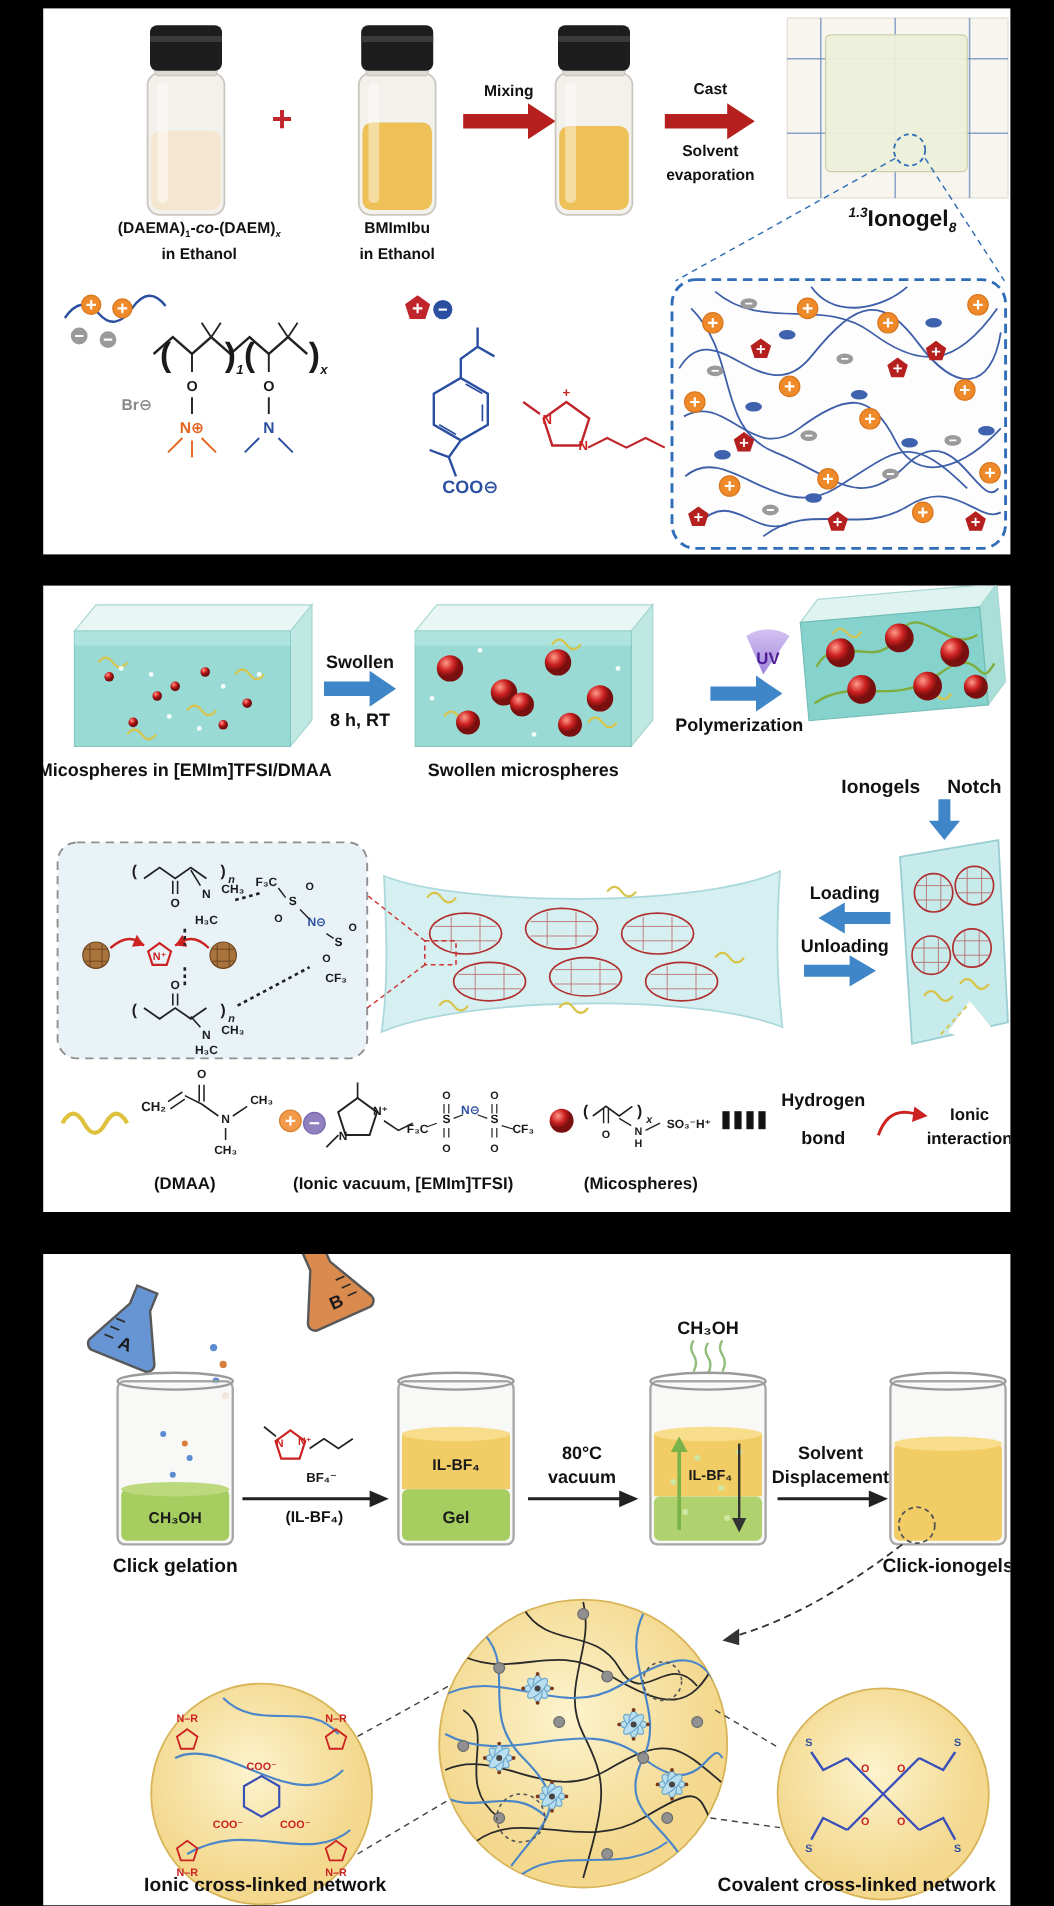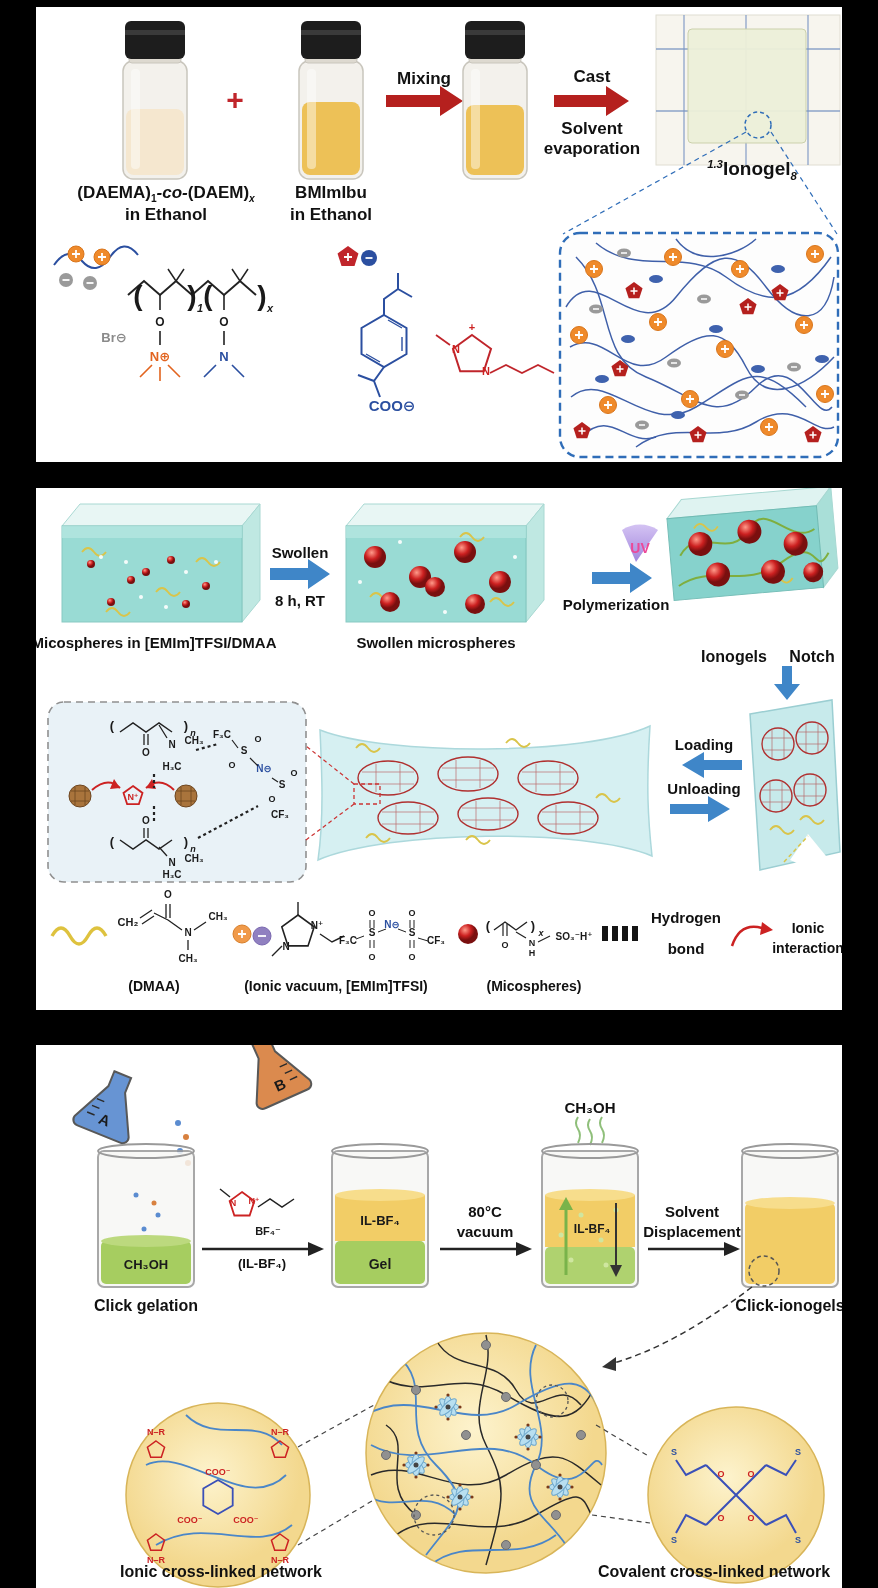--- a/index.html
+++ b/index.html
@@ -5,21 +5,21 @@
   *{margin:0;padding:0;box-sizing:border-box}
   html,body{background:#000}
   body{width:878px;height:1588px;position:relative;font-family:"Liberation Sans","DejaVu Sans",sans-serif}
   .figure{position:absolute;inset:0;background:#000}
   .panel{position:absolute;left:36px;width:806px;background:#fff;overflow:hidden}
   #p1{top:7px;height:455px}
   #p2{top:488px;height:522px}
   #p3{top:1045px;height:543px}
   .panel svg{position:absolute;left:0;top:0}
   .lbl{position:absolute;transform:translateX(-50%);font-weight:bold;color:#111;white-space:nowrap;text-align:center;line-height:1.15}
-  .s13{font-size:13px}.s14{font-size:14px}.s15{font-size:15px}.s16{font-size:16px}.s17{font-size:17px}.s19{font-size:19px}
+  .s13{font-size:13px}.s14{font-size:14px}.s15{font-size:15px}.s16{font-size:16px}.s17{font-size:13px}.s19{font-size:19px}
   .redtxt{color:#c0252b}
   sub,sup{font-size:.6em}
   text{font-family:"Liberation Sans","DejaVu Sans",sans-serif;font-weight:bold;text-anchor:middle}
   .a9{font-size:9px}.a10{font-size:10px}.a11{font-size:11px}.a12{font-size:12px}.a13{font-size:13px}.a14{font-size:14px}.a15{font-size:15px}
   .blk{fill:#1a1a1a}.blue{fill:#2b4fa0}.red{fill:#cc2222}.orange{fill:#e2641f}.gray{fill:#8a8a8a}
 </style>
 </head>
 <body>
 
 <div class="figure">
@@ -260,21 +260,21 @@
 
     <div class="lbl s17" style="left:388px;top:62px">Mixing</div>
     <div class="lbl s17" style="left:556px;top:60px">Cast</div>
     <div class="lbl s17" style="left:556px;top:112px">Solvent</div>
     <div class="lbl s17" style="left:556px;top:132px">evaporation</div>
     <div class="lbl redtxt" style="left:199px;top:76px;font-size:30px">+</div>
     <div class="lbl s17" style="left:130px;top:176px"><span>(DAEMA)</span><sub>1</sub><i>-co-</i><span>(DAEM)</span><sub><i>x</i></sub></div>
     <div class="lbl s17" style="left:130px;top:198px">in Ethanol</div>
     <div class="lbl s17" style="left:295px;top:176px">BMImIbu</div>
     <div class="lbl s17" style="left:295px;top:198px">in Ethanol</div>
-    <div class="lbl s19" style="left:716px;top:151px"><sup><i>1.3</i></sup><span>Ionogel</span><sub><i>8</i></sub></div>
+    <div class="lbl s19" style="left:716px;top:165px"><sup><i>1.3</i></sup><span>Ionogel</span><sub><i>8</i></sub></div>
   </section>
 
   <section class="panel" id="p2">
     <svg width="806" height="522" viewBox="0 0 806 522">
       <defs>
         <radialGradient id="rg2" cx="35%" cy="30%">
             <stop offset="0%" stop-color="#ff9a8a"></stop>
             <stop offset="60%" stop-color="#cc2020"></stop>
             <stop offset="100%" stop-color="#7a0f0f"></stop>
           </radialGradient>
@@ -539,21 +539,21 @@
         </g>
         <g>
           <path d="M696,458 Q704,434 726,440" stroke="#cc2222" stroke-width="2.5" fill="none"></path>
           <polygon points="726,434 737,442 724,447" fill="#cc2222"></polygon>
         </g>
       </g>
     </svg>
 
     <div class="lbl s15" style="left:264px;top:56px">Swollen</div>
     <div class="lbl s15" style="left:264px;top:104px">8 h, RT</div>
-    <div class="lbl s14" style="left:604px;top:52px;color:#ec4899">UV</div>
+    <div class="lbl s14" style="left:604px;top:52px;color:#4c1d95">UV</div>
     <div class="lbl s15" style="left:580px;top:108px">Polymerization</div>
     <div class="lbl s15" style="left:118px;top:146px">Micospheres in [EMIm]TFSI/DMAA</div>
     <div class="lbl s15" style="left:400px;top:146px">Swollen microspheres</div>
     <div class="lbl s16" style="left:698px;top:160px">Ionogels</div>
     <div class="lbl s16" style="left:776px;top:160px">Notch</div>
     <div class="lbl s15" style="left:668px;top:248px">Loading</div>
     <div class="lbl s15" style="left:668px;top:292px">Unloading</div>
     <div class="lbl s14" style="left:118px;top:490px">(DMAA)</div>
     <div class="lbl s14" style="left:300px;top:490px">(Ionic vacuum, [EMIm]TFSI)</div>
     <div class="lbl s14" style="left:498px;top:490px">(Micospheres)</div>

